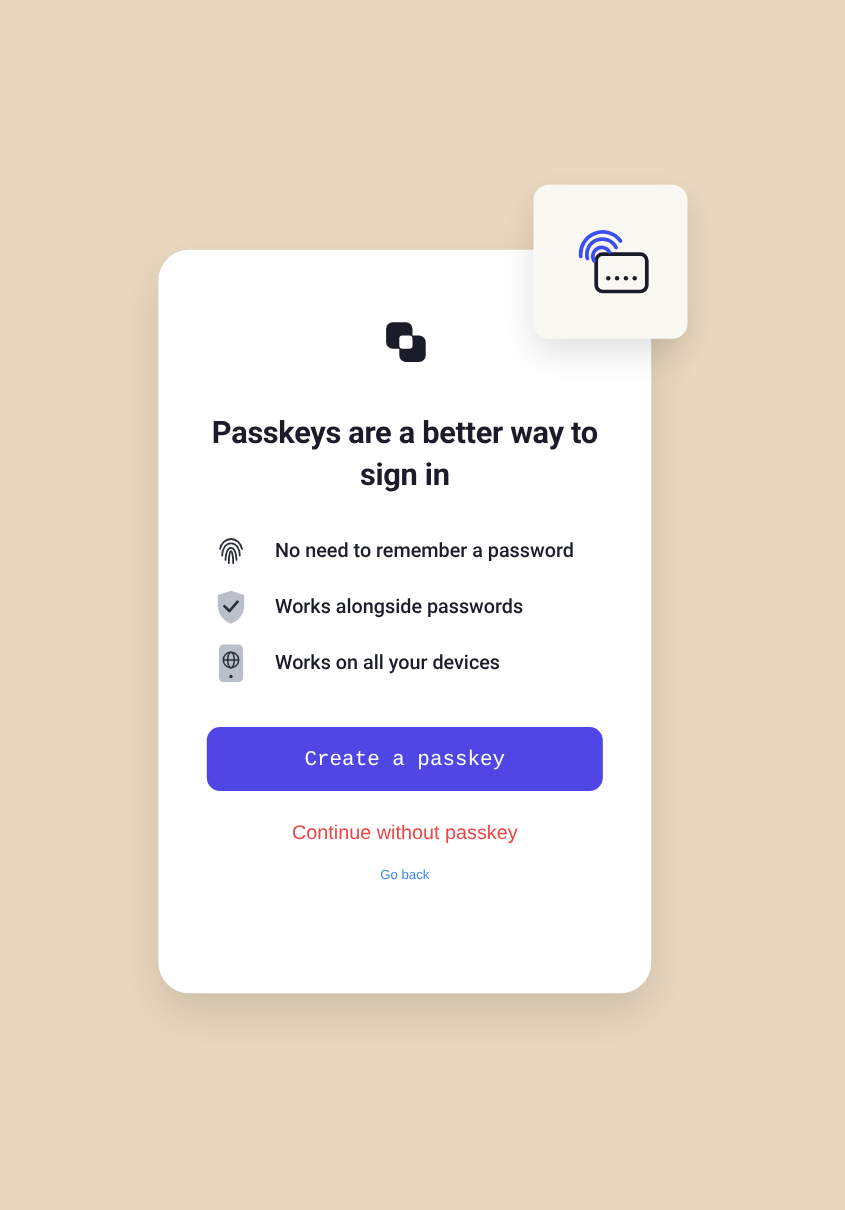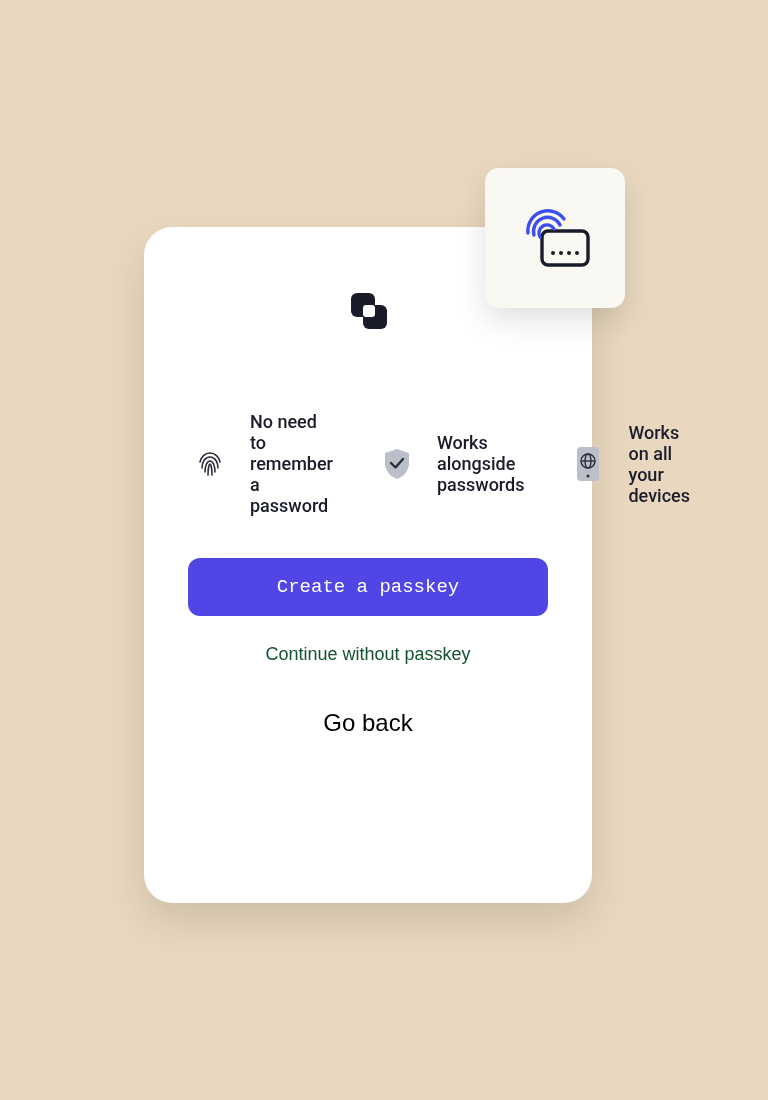--- a/index.html
+++ b/index.html
@@ -32,23 +32,23 @@
     font-weight: 700;
     text-align: center;
     line-height: 1.35;
     letter-spacing: -0.3px;
     margin-bottom: 34px;
     color: #1a1d29;
   }
   .features {
     width: 100%;
     display: flex;
-    gap: 42px;
+    flex-direction: column;
+    gap: 19px;
     margin-bottom: 42px;
-    margin-top: 36px;
   }
   .feature {
     display: flex;
     align-items: center;
     gap: 24px;
     padding-left: 6px;
   }
   .feature-icon {
     width: 32px;
     height: 32px;
@@ -73,30 +73,30 @@
     font-weight: 500;
     cursor: pointer;
     margin-bottom: 28px;
     font-family: Liberation Mono, monospace;
   }
   .btn-secondary {
     background: none;
     border: none;
     font-size: 18px;
     font-weight: 500;
-    color: #14532d;
+    color: #ef4444;
     cursor: pointer;
-    margin-bottom: 44px;
+    margin-bottom: 20px;
   }
   .btn-tertiary {
     background: none;
     border: none;
-    font-size: 24px;
+    font-size: 12px;
     font-weight: 500;
-    color: #000000;
+    color: #3b82f6;
     cursor: pointer;
   }
   .floating-badge {
     position: absolute;
     left: 485px;
     top: 168px;
     width: 140px;
     height: 140px;
     background: #faf8f3;
     border-radius: 14px;
@@ -112,20 +112,21 @@
 <div class="card">
 
   <div class="logo">
     <svg width="54" height="54" viewBox="0 0 54 54">
       <rect x="10" y="10" width="24" height="24" rx="6" fill="#1a1d29"></rect>
       <rect x="22" y="22" width="24" height="24" rx="6" fill="#1a1d29"></rect>
       <rect x="22" y="22" width="12" height="12" rx="3" fill="#ffffff"></rect>
     </svg>
   </div>
 
+  <h1 class="title">Passkeys are a better way to sign in</h1>
 
   <div class="features">
 
     <div class="feature">
       <span class="feature-icon">
         <svg width="32" height="32" viewBox="0 0 32 32" fill="none" stroke="#2b2f3a" stroke-width="1.6" stroke-linecap="round">
           <path d="M8 20c0-6 3-11 8-11s8 5 8 11"></path>
           <path d="M11 24c0-6 2-11 5-11s5 5 5 11"></path>
           <path d="M14 27c0-6 1-11 2-11s2 5 2 11"></path>
           <path d="M6 14c1-5 5-9 10-9s9 4 10 9"></path>

